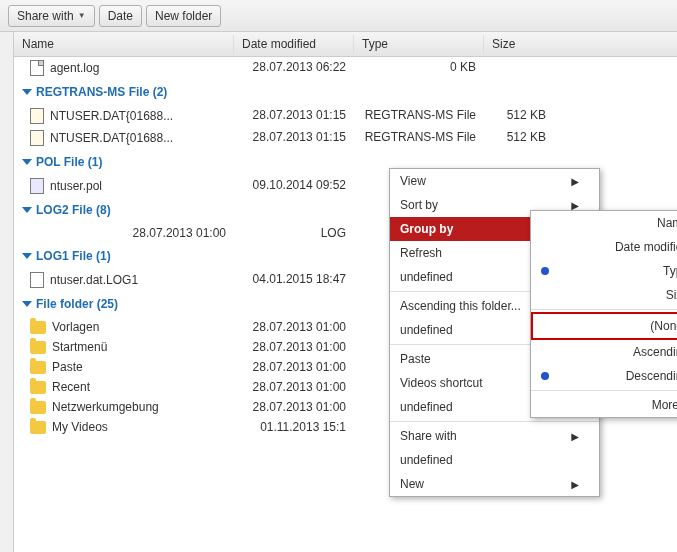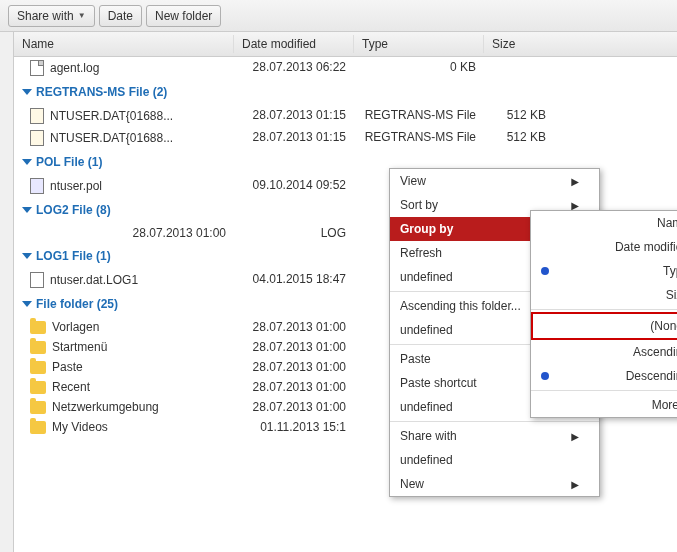--- a/index.html
+++ b/index.html
@@ -456,21 +456,21 @@
     <div class="context-menu-item">
     <span>undefined</span>
 
   </div>
     <div class="context-menu-sep"></div>
     <div class="context-menu-item">
     <span>Paste</span>
 
   </div>
     <div class="context-menu-item">
-    <span>Paste shortcut</span>
+    <span>Videos shortcut</span>
 
   </div>
     <div class="context-menu-item">
     <span>undefined</span>
 
   </div>
     <div class="context-menu-sep"></div>
     <div class="context-menu-item">
     <span>Share with</span>
     <span class="arrow-right">▶</span>

